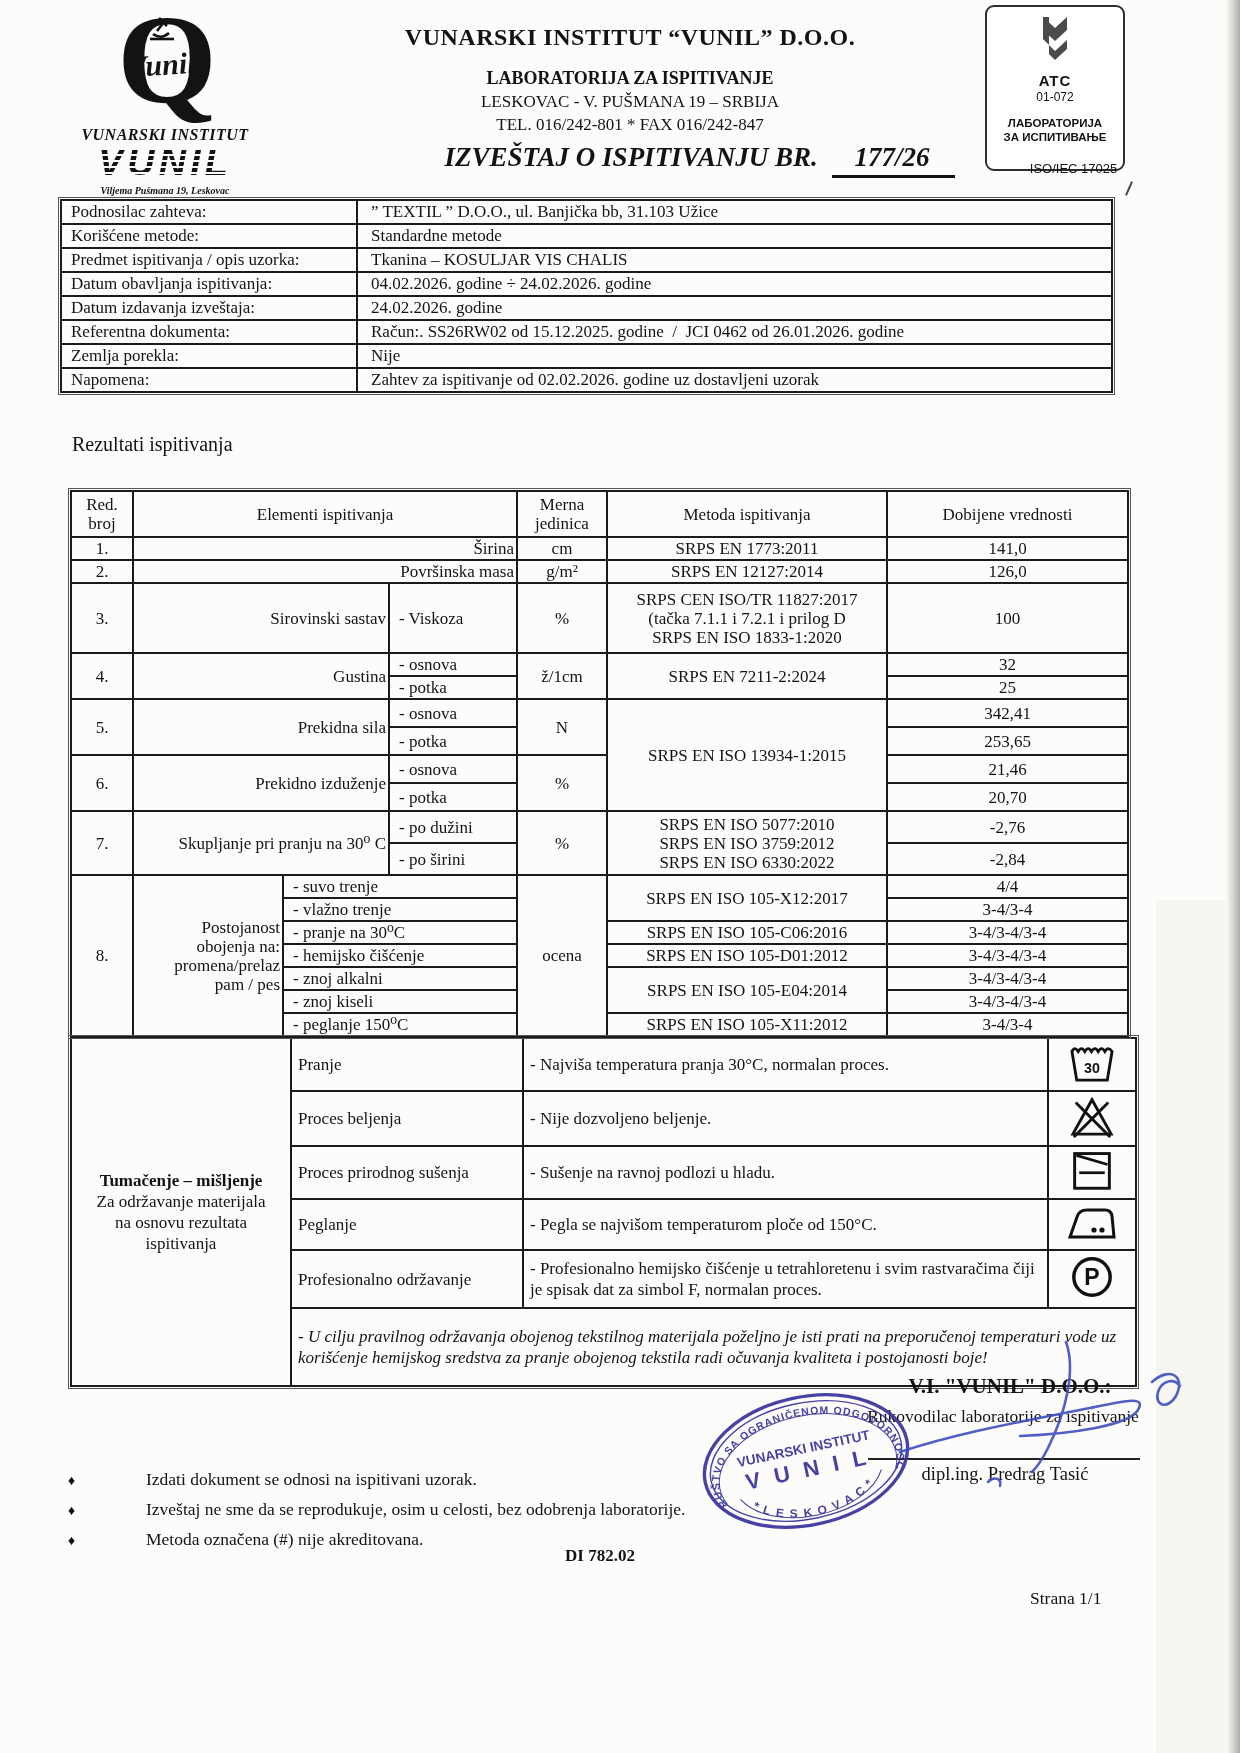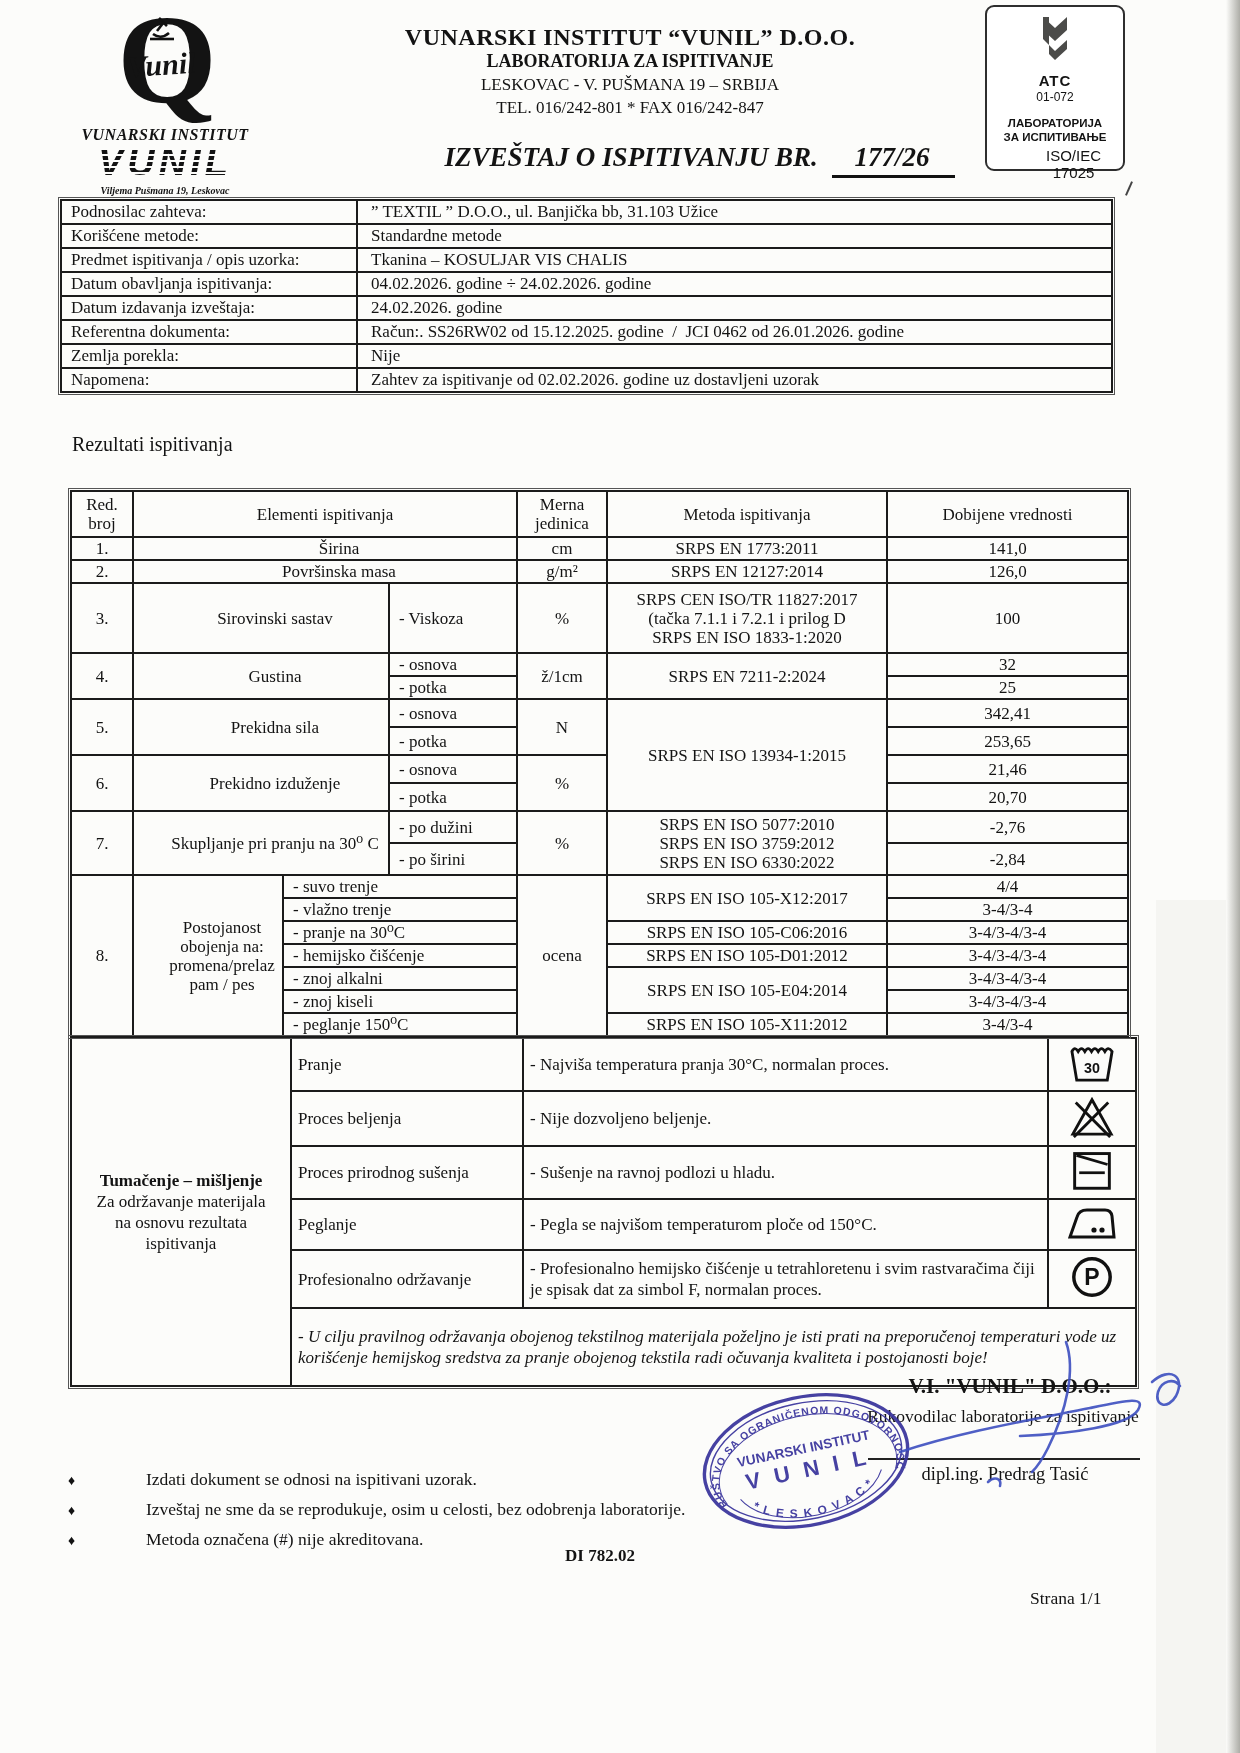--- a/index.html
+++ b/index.html
@@ -22,52 +22,52 @@
   .q-scope { position:absolute; left:92px; top:12px; }
   .logo-inst { font-style:italic; font-weight:bold; font-size:16px; letter-spacing:.5px; margin-top:4px; }
   .wordmark { position:relative; display:inline-block; font-weight:bold; font-style:italic;
     font-size:38px; letter-spacing:4px; line-height:36px; font-family:"Liberation Sans",sans-serif; }
   .wordmark::after { content:""; position:absolute; inset:0;
     background:repeating-linear-gradient(180deg, rgba(252,252,250,0) 0 4px, #fcfcfa 4px 6px); }
   .logo-addr { font-size:10px; font-weight:bold; font-style:italic; margin-top:5px; }
 
   .head-center { position:absolute; left:290px; top:24px; width:680px; text-align:center; }
   .hc-title { font-size:24px; font-weight:bold; letter-spacing:.5px; }
-  .hc-sub { font-size:18px; font-weight:bold; margin-top:0; }
+  .hc-sub { font-size:18px; font-weight:bold; margin-top:17px; }
   .hc-line { font-size:17px; margin-top:3px; }
   .report-line { position:absolute; left:340px; top:142px; width:720px; text-align:center;
     font-size:27px; font-weight:bold; font-style:italic; }
   .report-num { display:inline-block; border-bottom:3px solid #111; padding:0 26px 2px 22px; margin-left:8px; }
 
   .atc-box { position:absolute; left:985px; top:5px; width:136px; height:162px;
     border:2px solid #2e2e2e; border-radius:9px; text-align:center;
     font-family:"Liberation Sans","DejaVu Sans",sans-serif; background:#fff; }
   .atc-name { font-size:15px; font-weight:bold; letter-spacing:1px; margin-top:1px; }
   .atc-num { font-size:12px; margin-top:1px; }
   .atc-cy { font-size:11.5px; font-weight:bold; line-height:14px; margin-top:12px; }
-  .atc-iso { font-size:15px; margin-top:3px;padding-left:37px; }
+  .atc-iso { font-size:13px; margin-top:17px;padding-left:37px; }
 
   .tick-mark { position:absolute; left:1128px; top:181px; width:2px; height:15px;
     background:#444; transform:rotate(24deg); }
 
   
   .info-table { position:absolute; left:60px; top:199px; width:1053px;
     border-collapse:collapse; table-layout:fixed; outline:1px solid #555; outline-offset:1px; }
   .info-table td { border:2px solid #1b1b1b; font-size:17px; line-height:20px;
     padding:0 0 0 9px; height:22px; white-space:pre-wrap; overflow:hidden; }
   .info-table td.val { padding-left:13px; }
 
   
   .results-heading { position:absolute; left:72px; top:433px; font-size:20px; }
   .tables-stack { position:absolute; left:70px; top:490px; }
   .res-table { border-collapse:collapse; table-layout:fixed; width:1057px;
     outline:1px solid #555; outline-offset:1px; }
   .res-table td { border:2px solid #1b1b1b; font-size:17px; line-height:19px;
     text-align:center; vertical-align:middle; padding:1px 2px; overflow:hidden; }
-  .res-table td.el { text-align:center; padding-left:30px; }
+  .res-table td.el { text-align:right; padding-left:30px; }
   .res-table td.sub { text-align:left; padding-left:9px; }
   .res-table td.hd { font-size:17px; }
 
   
   .care-table { border-collapse:collapse; table-layout:fixed; width:1065px;
     outline:1px solid #555; outline-offset:1px; }
   .care-table td { border:2.5px solid #1b1b1b; font-size:17px; line-height:21px;
     vertical-align:middle; padding:2px 6px; overflow:hidden; }
   .care-label { text-align:center; font-size:17px; }
   .care-label .b { font-weight:bold; }

